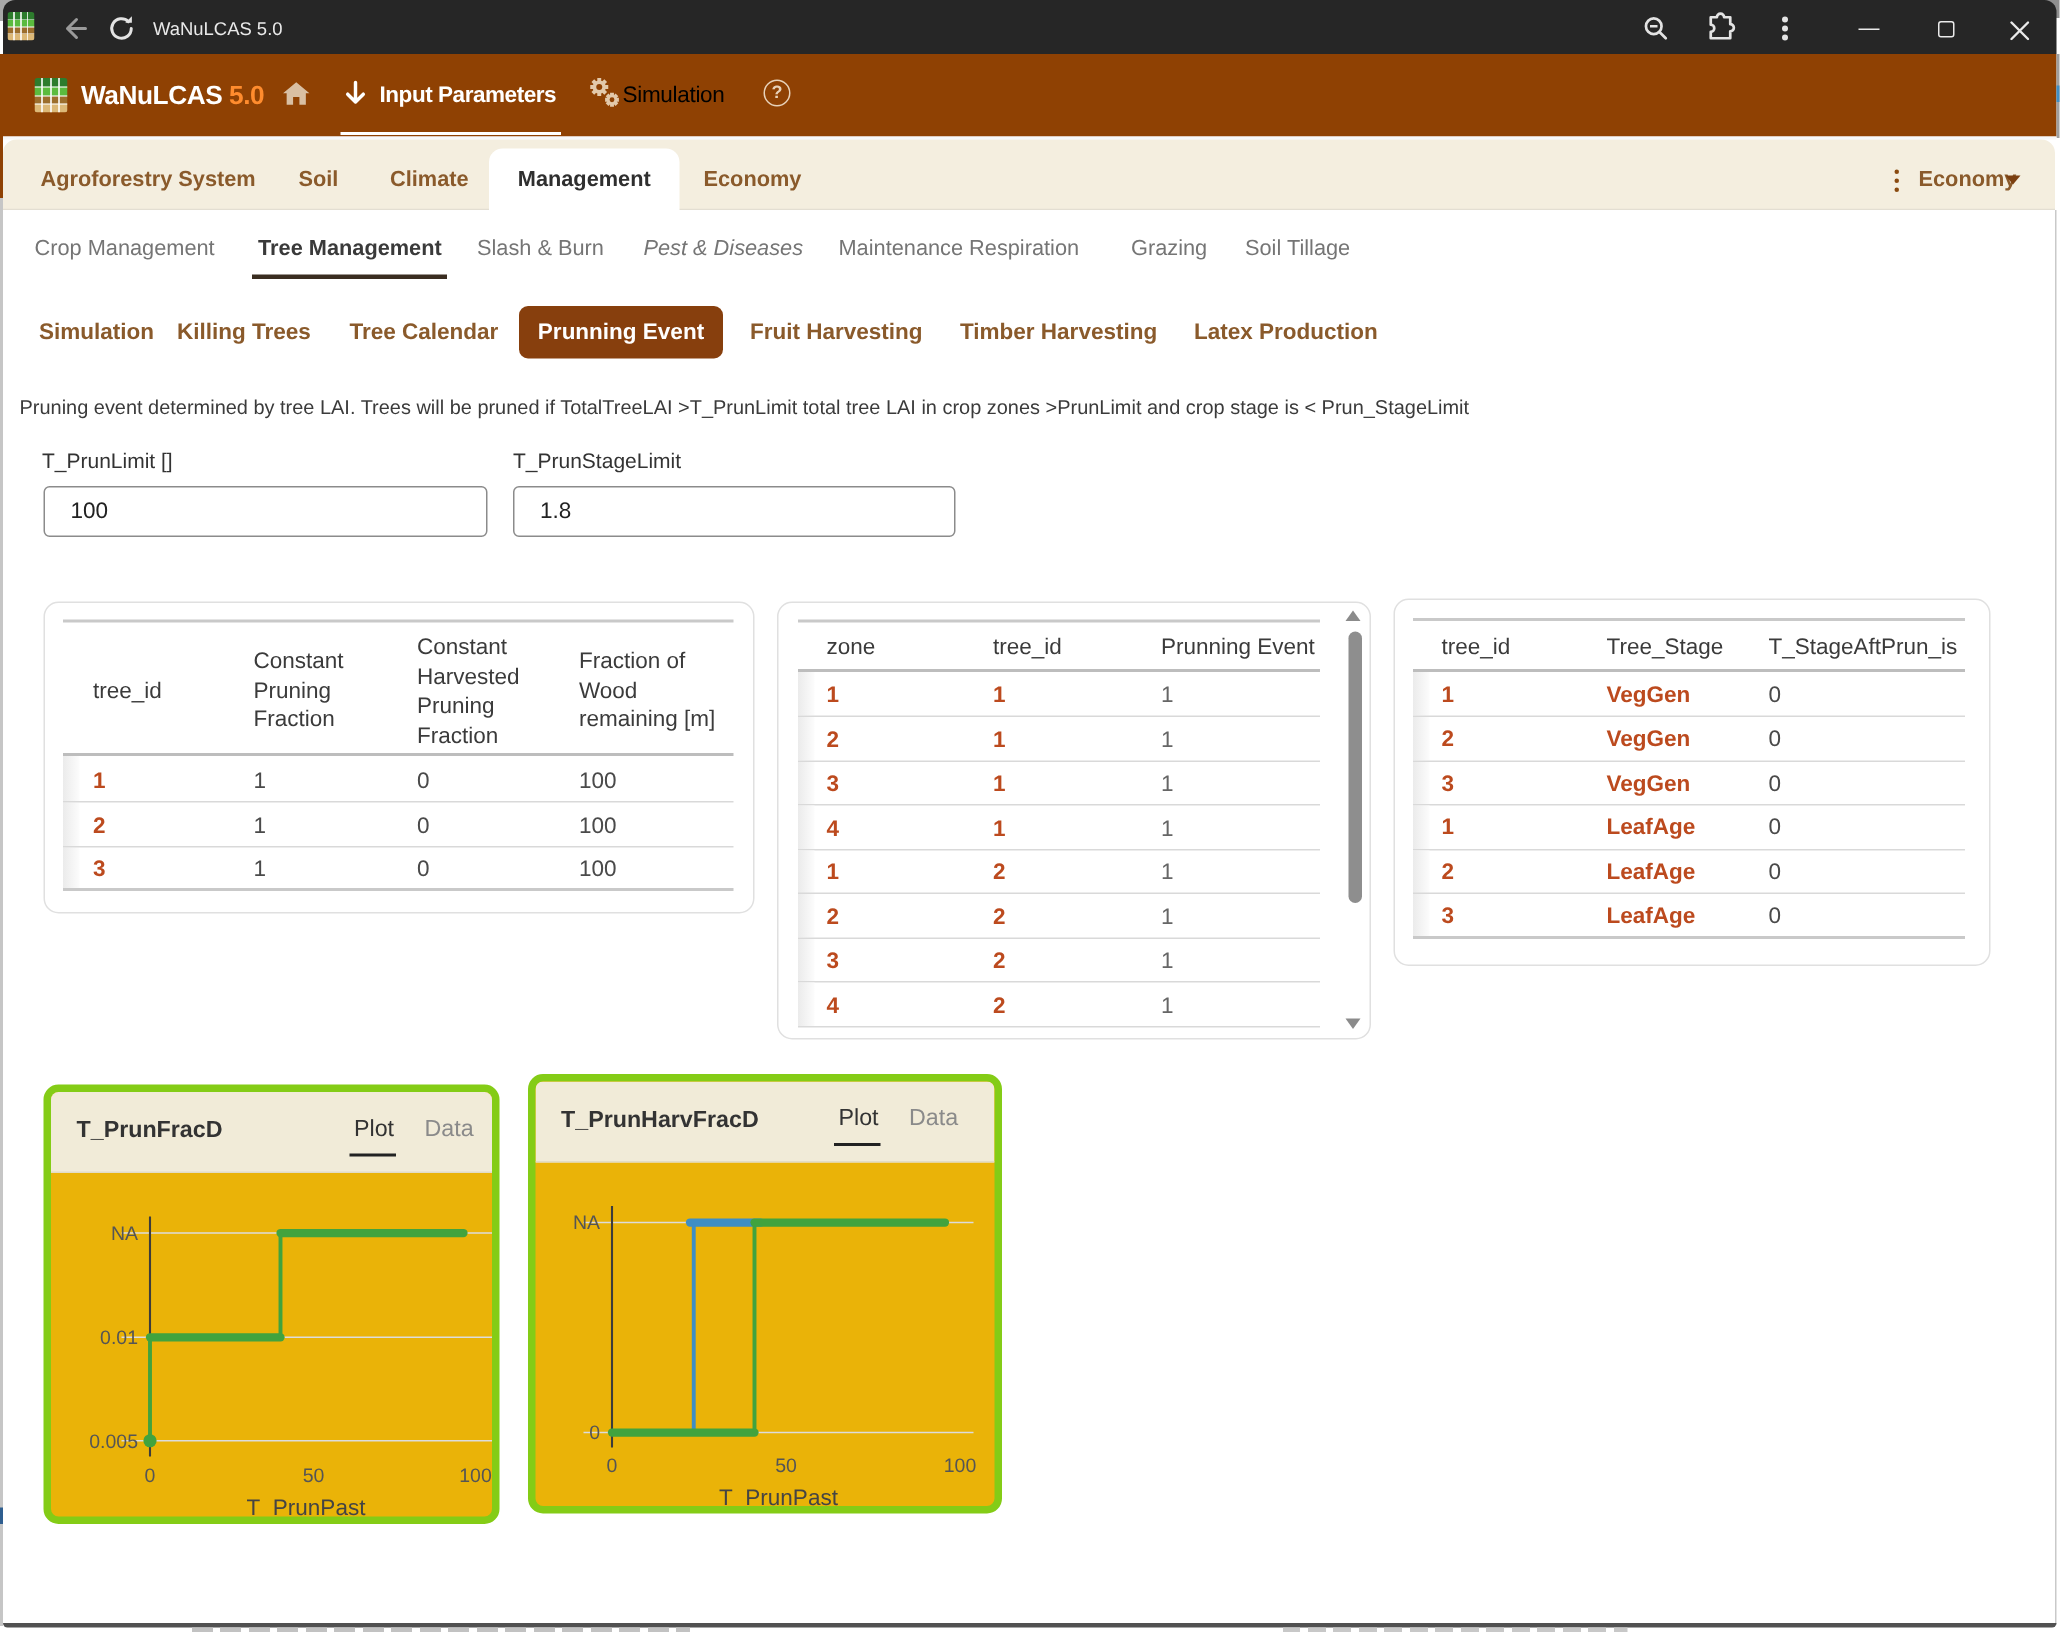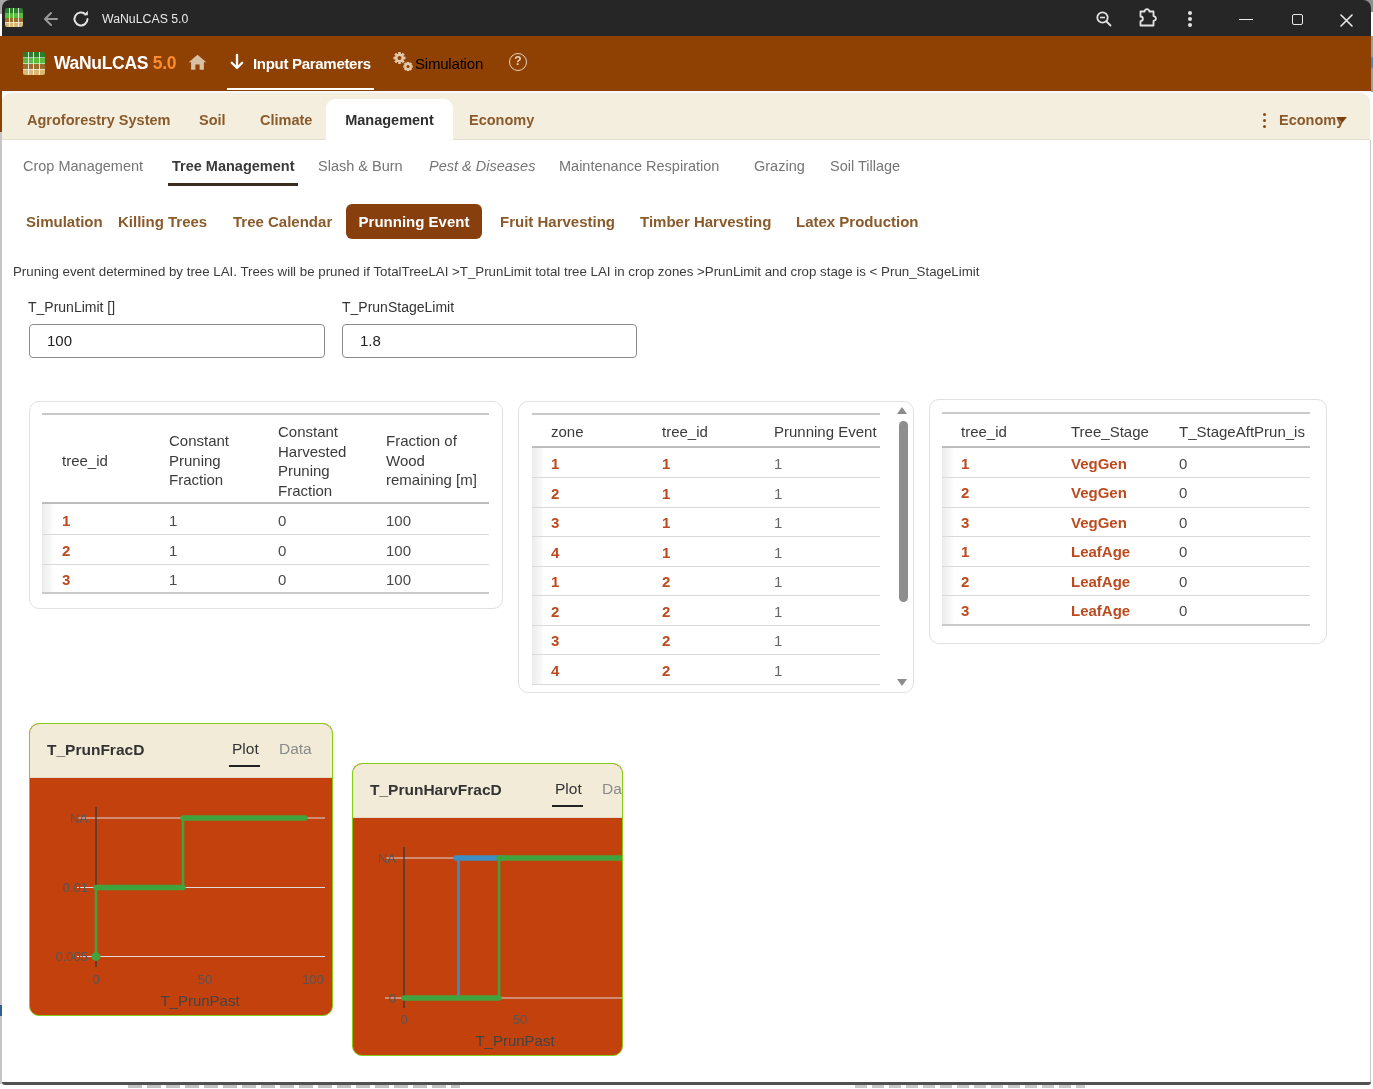--- a/index.html
+++ b/index.html
@@ -73,21 +73,21 @@
   .card { position:absolute; background:#fff; border:1px solid #e0e0e0; border-radius:10px; }
   .trule { position:absolute; height:2px; background:#c9c9c9; }
   .trule2 { position:absolute; height:2px; background:#bdbdbd; }
   .tline { position:absolute; height:1px; background:#d9d9d9; }
   .tstrip { position:absolute; width:11px; background:linear-gradient(90deg,#ebebeb,#fcfcfc); }
   .thead { position:absolute; font-size:15px; color:#3b3b3b; line-height:19.5px; white-space:nowrap; }
   .tcell { position:absolute; font-size:15px; color:#4a4a4a; white-space:nowrap; }
   .tid { font-weight:bold; color:#bc4a1e; }
   .tgray { color:#666; }
   
-  .pcard { position:absolute; background:#c2410c; border:1px solid #84cc16; border-radius:10px;
+  .pcard { position:absolute; background:#eab308; border:5px solid #84cc16; border-radius:10px;
     overflow:hidden; }
   .phead { height:54px; background:#f1ebd8; border-bottom:1px solid #e2dcc6; position:relative; }
   .ptitle { position:absolute; left:17px; top:17px; font-size:15.5px; font-weight:bold; color:#333; }
   .pplot { position:absolute; top:16px; font-size:15.5px; color:#333; }
   .pdata { position:absolute; top:16px; font-size:15.5px; color:#8a8a8a; }
   .pund { position:absolute; top:41px; height:2px; background:#222; }
 </style>
 </head>
 <body>
 <div class="abs" id="corner-l"></div>
@@ -340,21 +340,21 @@
       <text x="58" y="114" text-anchor="end">0.01</text>
       <text x="58" y="183" text-anchor="end">0.005</text>
       <text x="66" y="206" text-anchor="middle">0</text>
       <text x="175" y="206" text-anchor="middle">50</text>
       <text x="283" y="206" text-anchor="middle">100</text>
     </g>
     <text x="170" y="228" text-anchor="middle" font-family="Liberation Sans, sans-serif" font-size="15" fill="#444">T_PrunPast</text>
   </svg>
 </div>
 
-<div class="pcard" style="left:352px;top:763px;width:271px;height:293px;text-align:center;">
+<div class="pcard" style="left:352px;top:716px;width:316px;height:293px;text-align:center;">
   <div class="phead">
     <div class="ptitle">T_PrunHarvFracD</div>
     <div class="pplot" style="left:202px;">Plot</div>
     <div class="pund" style="left:199px;width:31px;"></div>
     <div class="pdata" style="left:249px;">Data</div>
   </div>
   <svg width="302" height="237" viewBox="0 0 302 237" style="display:block;">
     <g stroke="#dcdcdc" stroke-width="1">
       <line x1="32" y1="40" x2="292" y2="40"></line>
       <line x1="32" y1="180" x2="292" y2="180"></line>

